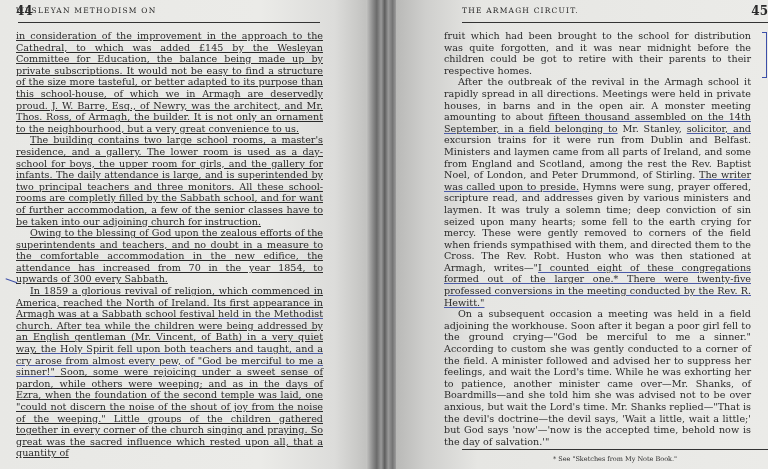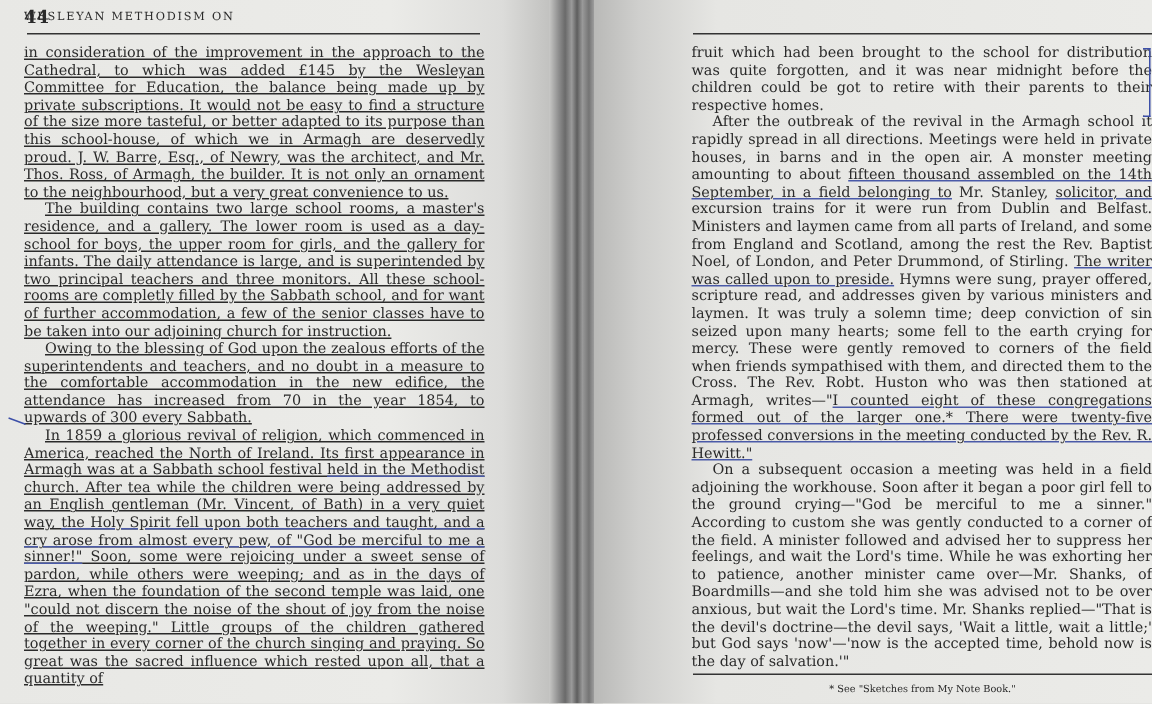--- a/index.html
+++ b/index.html
@@ -17,21 +17,21 @@
   .page.right .header { left:66px; width:306px; }
   .pnum { position:absolute; top:-2px; font-size:12px; letter-spacing:0; font-weight:bold; }
   .page.left .pnum { left:0; }
   .page.right .pnum { right:0; }
   .runhead { position:absolute; top:0; left:0; right:0; text-align:left; font-weight:normal; }
   .rule { position:absolute; height:1px; background:#333; }
   .page.left .rule.top { left:18px; width:302px; top:22px; }
   .page.right .rule.top { left:66px; width:306px; top:22px; }
   .text { position:absolute; font-size:9.6px; line-height:11.6px; text-align:justify; }
   .page.left .text { left:16px; width:307px; top:30px;text-decoration:underline; }
-  .page.right .text { left:65px; width:307px; top:30px; }
+  .page.right .text { left:48px; width:307px; top:30px; }
   .text p { margin:0; text-indent:14px; }
   .text p.noindent { text-indent:0; }
   .ul { text-decoration:underline; text-decoration-color:#4a5aa8; text-underline-offset:1px;margin-top:12px; }
   .mark { position:absolute; border-color:#3c4fa8; border-style:solid; border-width:0; }
   .footrule { position:absolute; left:66px; width:306px; top:449px; height:1px; background:#333; }
   .footnote { position:absolute; left:66px; width:306px; top:455px; text-align:center; font-size:6.5px; }
 </style>
 </head>
 <body>
 
@@ -49,20 +49,24 @@
       <p>The building contains two large school rooms, a master's residence, and a gallery. The lower room is used as a day-school for boys, the upper room for girls, and the gallery for infants. The daily attendance is large, and is superintended by two principal teachers and three monitors. All these school-rooms are completly filled by the Sabbath school, and for want of further accommodation, a few of the senior classes have to be taken into our adjoining church for instruction.</p>
       <p>Owing to the blessing of God upon the zealous efforts of the superintendents and teachers, and no doubt in a measure to the comfortable accommodation in the new edifice, the attendance has increased from 70 in the year 1854, to upwards of 300 every Sabbath.</p>
       <p><span>In 1859 a glorious revival of religion, which commenced in America, reached the North of Ireland. Its first appearance in Armagh was at a Sabbath school festival </span><span class="ul">held in the Methodist</span><span> church. After tea while the children were being addressed by an English gentleman (Mr. Vincent, of Bath) in a very quiet way, </span><span class="ul">the Holy Spirit fell upon both teachers and taught, and a cry arose from almost every pew, of "God be merciful to me a sinner!"</span><span> Soon, some were rejoicing under a sweet sense of pardon, while others were weeping; and as in the days of Ezra, when the foundation of the second temple was laid, one "could not discern the noise of the shout of joy from the noise of the weeping." Little groups of the children gathered together in every corner of the church singing and praying. So great was the sacred influence which rested upon all, that a quantity of</span></p>
     </div>
     <div class="mark" style="left:4px;top:280px;width:12px;height:8px;border-top-width:1px;transform:rotate(20deg);"></div>
   </div>
 
   <div class="gutter"></div>
 
   <div class="page right">
+    <div class="header">
+      <span class="runhead">THE ARMAGH CIRCUIT.</span>
+      <span class="pnum">45</span>
+    </div>
     <div class="rule top"></div>
     <div class="text">
       <p class="noindent">fruit which had been brought to the school for distribution was quite forgotten, and it was near midnight before the children could be got to retire with their parents to their respective homes.</p>
       <p><span>After the outbreak of the revival in the Armagh school it rapidly spread in all directions. Meetings were held in private houses, in barns and in the open air. A monster meeting amounting to about </span><span class="ul">fifteen thousand assembled on the 14th September, in a field belonging to</span><span> Mr. Stanley, </span><span class="ul">solicitor, and</span><span> excursion trains for it were run from Dublin and Belfast. Ministers and laymen came from all parts of Ireland, and some from England and Scotland, among the rest the Rev. Baptist Noel, of London, and Peter Drummond, of Stirling. </span><span class="ul">The writer was called upon to preside.</span><span> Hymns were sung, prayer offered, scripture read, and addresses given by various ministers and laymen. It was truly a solemn time; deep conviction of sin seized upon many hearts; some fell to the earth crying for mercy. These were gently removed to corners of the field when friends sympathised with them, and directed them to the Cross. The Rev. Robt. Huston who was then stationed at Armagh, writes—"</span><span class="ul">I counted eight of these congregations formed out of the larger one.* There were twenty-five professed conversions in the meeting conducted by the Rev. R. Hewitt."</span></p>
       <p>On a subsequent occasion a meeting was held in a field adjoining the workhouse. Soon after it began a poor girl fell to the ground crying—"God be merciful to me a sinner." According to custom she was gently conducted to a corner of the field. A minister followed and advised her to suppress her feelings, and wait the Lord's time. While he was exhorting her to patience, another minister came over—Mr. Shanks, of Boardmills—and she told him she was advised not to be over anxious, but wait the Lord's time. Mr. Shanks replied—"That is the devil's doctrine—the devil says, 'Wait a little, wait a little;' but God says 'now'—'now is the accepted time, behold now is the day of salvation.'"</p>
     </div>
     <div class="mark" style="left:366px;top:32px;width:4px;height:44px;border-right-width:1px;border-top-width:1px;border-bottom-width:1px;"></div>
     <div class="footrule"></div>
     <div class="footnote">* See "Sketches from My Note Book."</div>
   </div>

